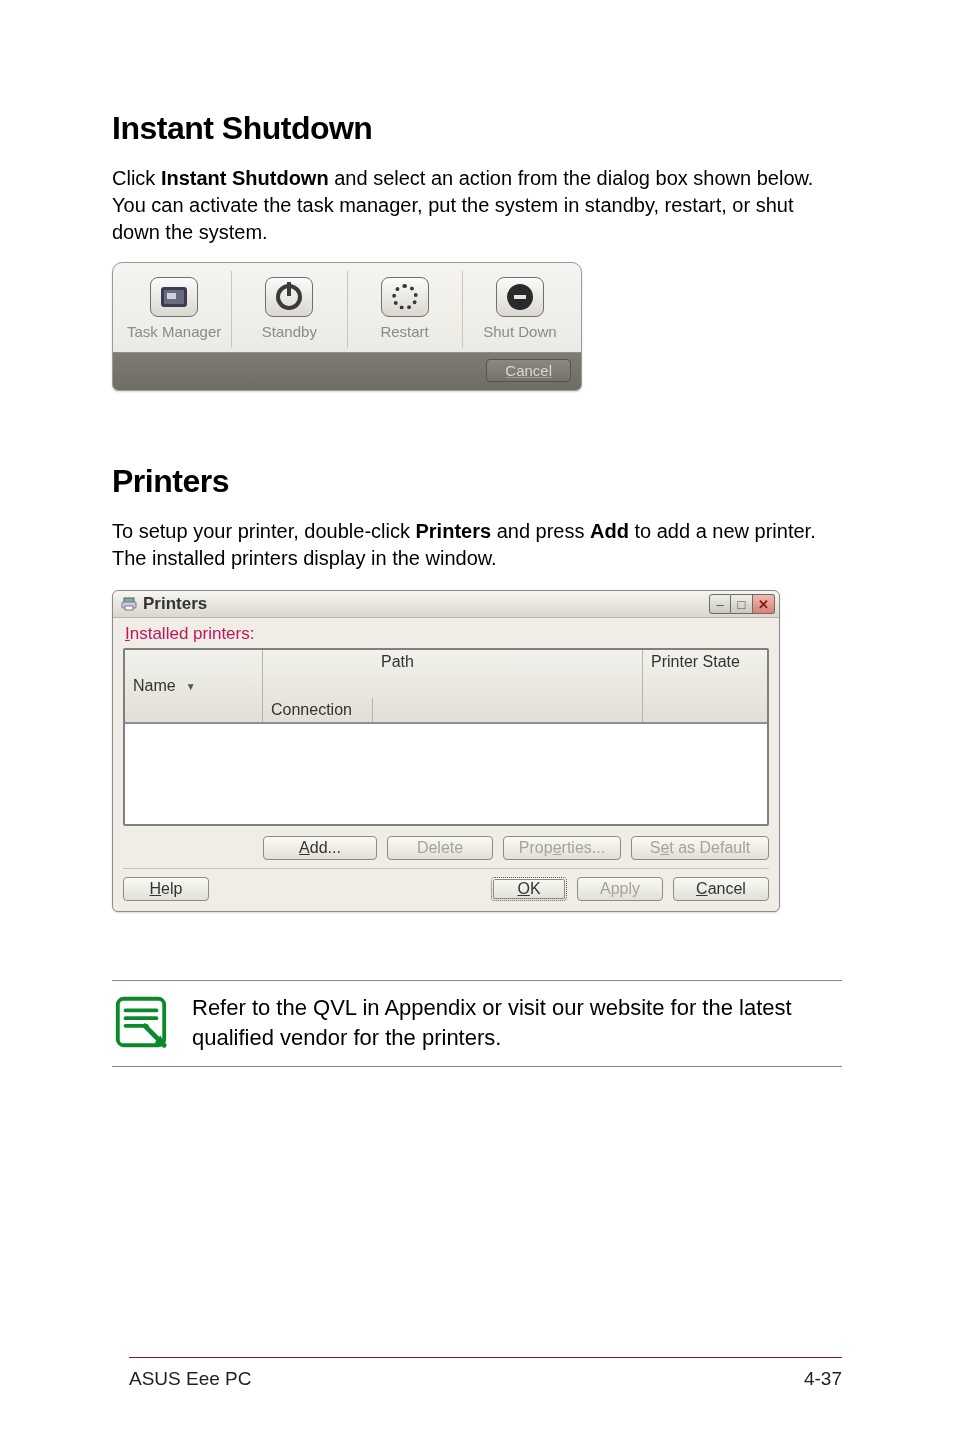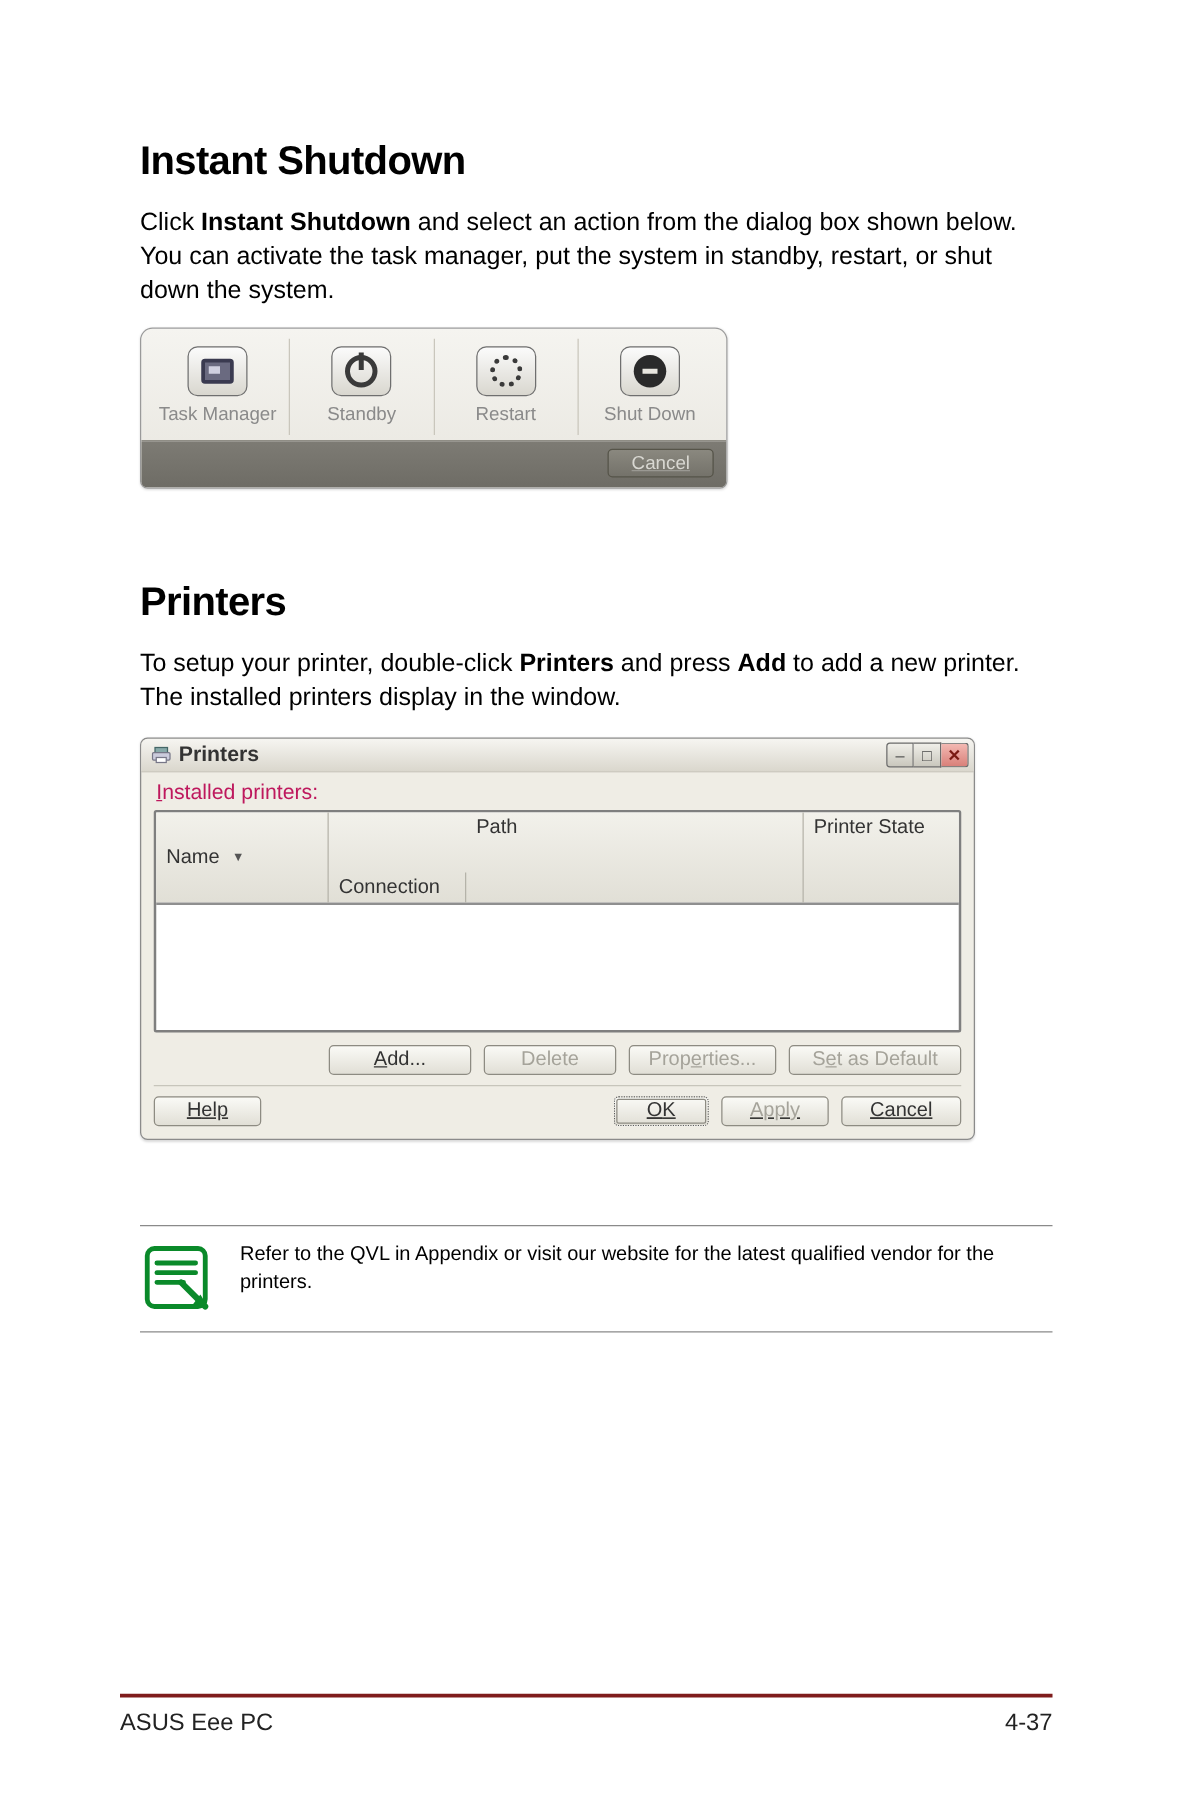--- a/index.html
+++ b/index.html
@@ -156,21 +156,21 @@
     text-align:center;
     color:#333;
   }
   .dlg-btn.disabled{ color:#a5a39a; }
   .dlg-btn .u{ text-decoration: underline; }
   .w-add{width:114px;}
   .w-del{width:106px;}
   .w-prop{width:118px;}
   .w-def{width:138px;}
   .sep { border-top:1px solid #c7c5bb; margin: 2px 0 8px 0; }
-  .bottom-row { display:flex; justify-content:space-between; align-items:center;text-decoration:underline; }
+  .bottom-row { display:flex; justify-content:space-between; align-items:center; }
   .w-help{width:86px;}
   .right-btns{display:flex;gap:10px;}
   .w-ok{width:76px; border:1px dotted #5a5a5a; outline:1px solid #8d8b82; outline-offset:-3px;}
   .w-apply{width:86px;}
   .w-cancel{width:96px;}
 
   
   .note-block {
     border-top: 1px solid #8a8a8a;
     border-bottom: 1px solid #8a8a8a;
@@ -179,29 +179,29 @@
     gap: 22px;
     align-items: flex-start;
     margin-bottom: 60px;
   }
   .note-icon {
     width:58px;height:58px;
     flex:0 0 58px;
     display:flex;align-items:center;justify-content:center;
   }
   .note-text {
-    font-size:16px;
+    font-size:22px;
     line-height:1.35;
   }
 
   
   .footer {
     position:absolute;
-    left:96px; right:112px; bottom:48px;
-    border-top:3px solid #7f1d1d;
+    left:129px; right:112px; bottom:48px;
+    border-top:1px solid #7f1d1d;
     padding-top:10px;
     display:flex;
     justify-content:space-between;
     font-size:19px;
     color:#222;
   }
   .printer-title-icon { width:16px;height:16px; display:inline-block; }
 </style>
 </head>
 <body>

